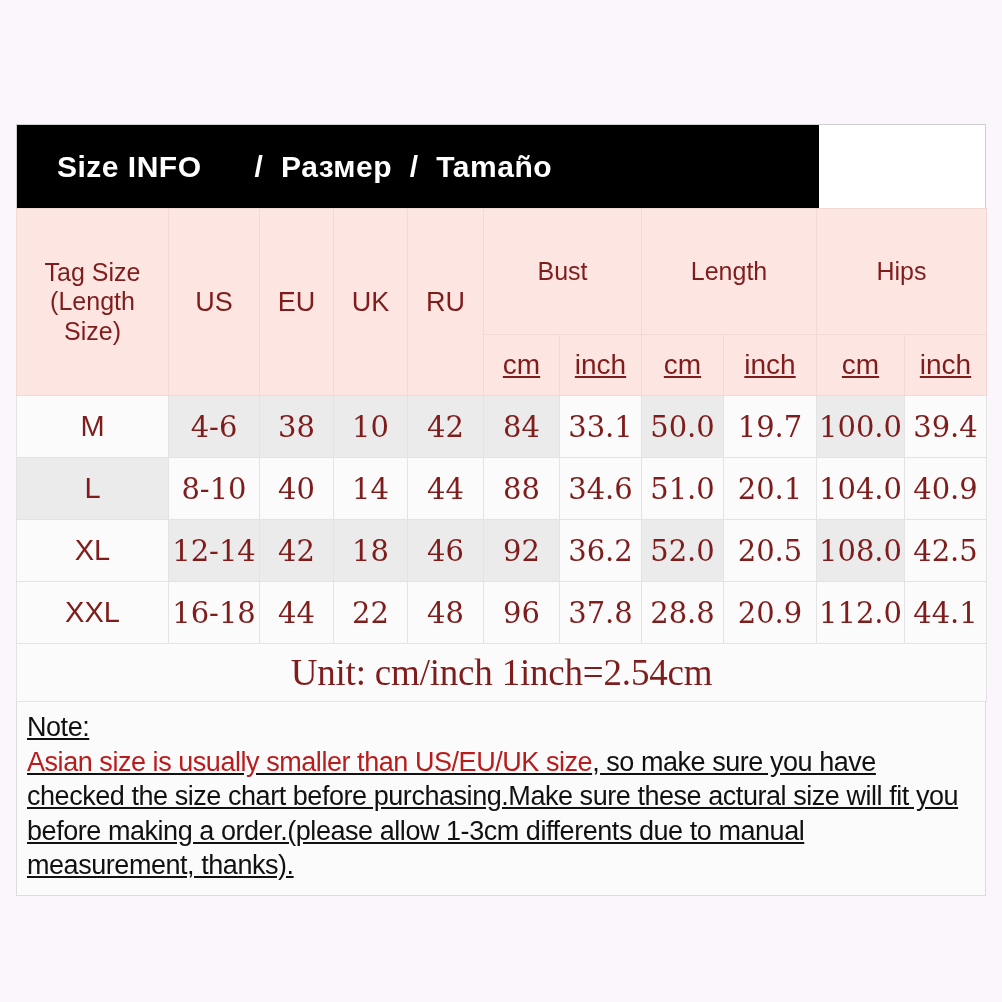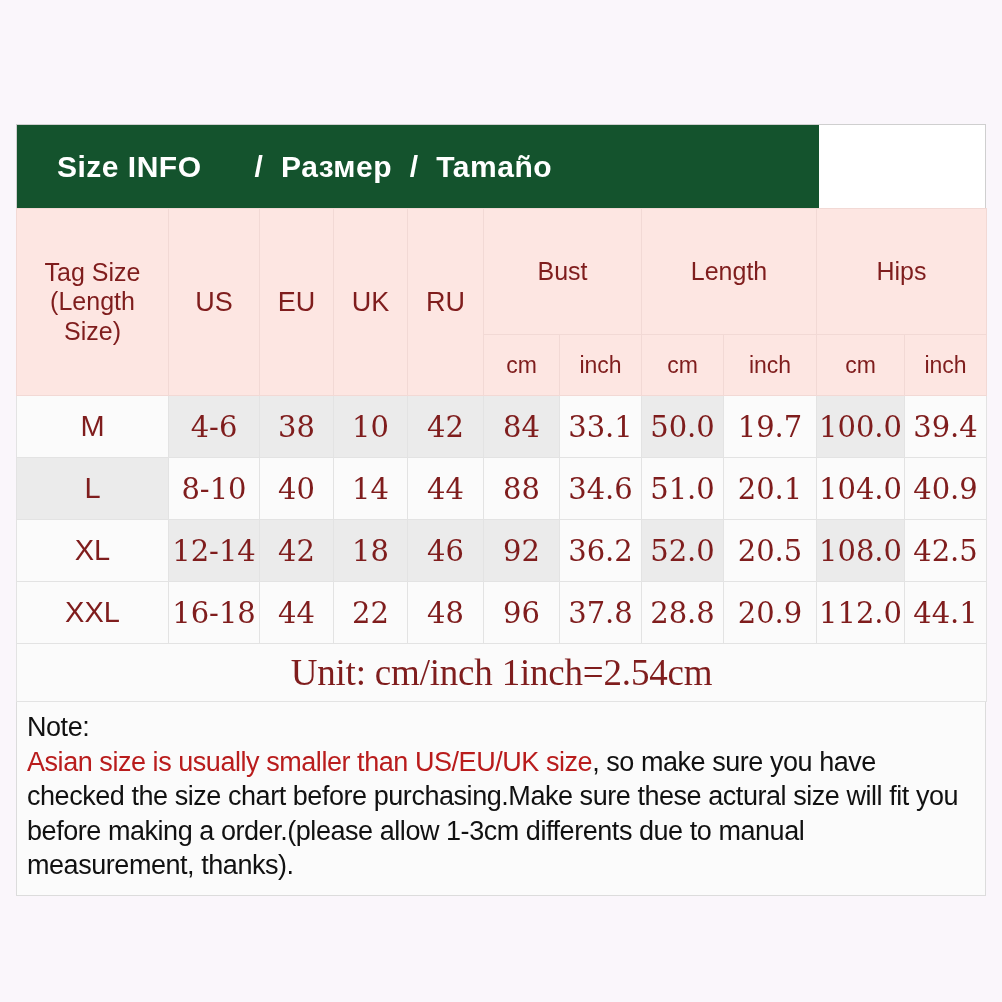--- a/index.html
+++ b/index.html
@@ -25,21 +25,21 @@
   .title-bar-row {
     display: flex;
     height: 84px;
     background: #ffffff;
     border: 1px solid #cfcfcf;
     border-bottom: none;
     box-sizing: border-box;
   }
   .title-bar {
     width: 802px;
-    background: #14532d;
+    background: #000000;
     display: flex;
     align-items: center;
     box-sizing: border-box;
     padding-left: 40px;
   }
   .title-bar-blank {
     flex: 1;
     background: #ffffff;
   }
   .title-text {
@@ -79,22 +79,23 @@
     height: 185px;
   }
   .hd-grp {
     font-size: 25px;
     height: 125px;
     vertical-align: bottom;
     padding-bottom: 6px;
     margin-top: 22px;
   }
   .hd-sub {
-    font-size: 23px;
+    font-size: 28px;
     height: 60px;
+    text-decoration: underline;
   }
   .hd-cc {
     font-size: 27px;
     height: 185px;
     vertical-align: bottom;
     padding-bottom: 14px;
   }
 
   
   td.dc {
@@ -127,20 +128,21 @@
     box-sizing: border-box;
     border: 1px solid #dcdcdc;
     border-top: none;
     background: #fbfbfb;
     padding: 8px 10px 12px 10px;
     font-size: 27px;
     line-height: 1.28;
     color: #111111;
     font-family: "Liberation Sans Narrow", "Liberation Sans", sans-serif;
     letter-spacing: -0.45px;
+    text-decoration: underline;
   }
   .note-red { color: #b91c1c; }
 </style>
 </head>
 <body>
 
 <div id="chart-wrap">
 
   <div class="title-bar-row">
     <div class="title-bar">

